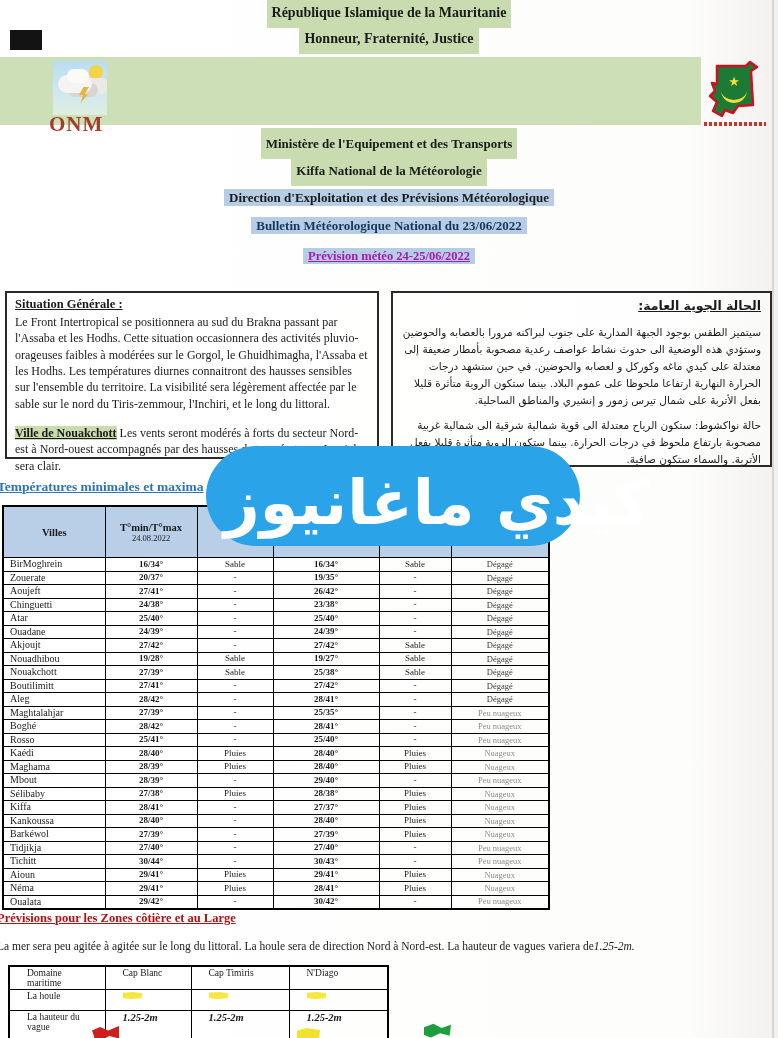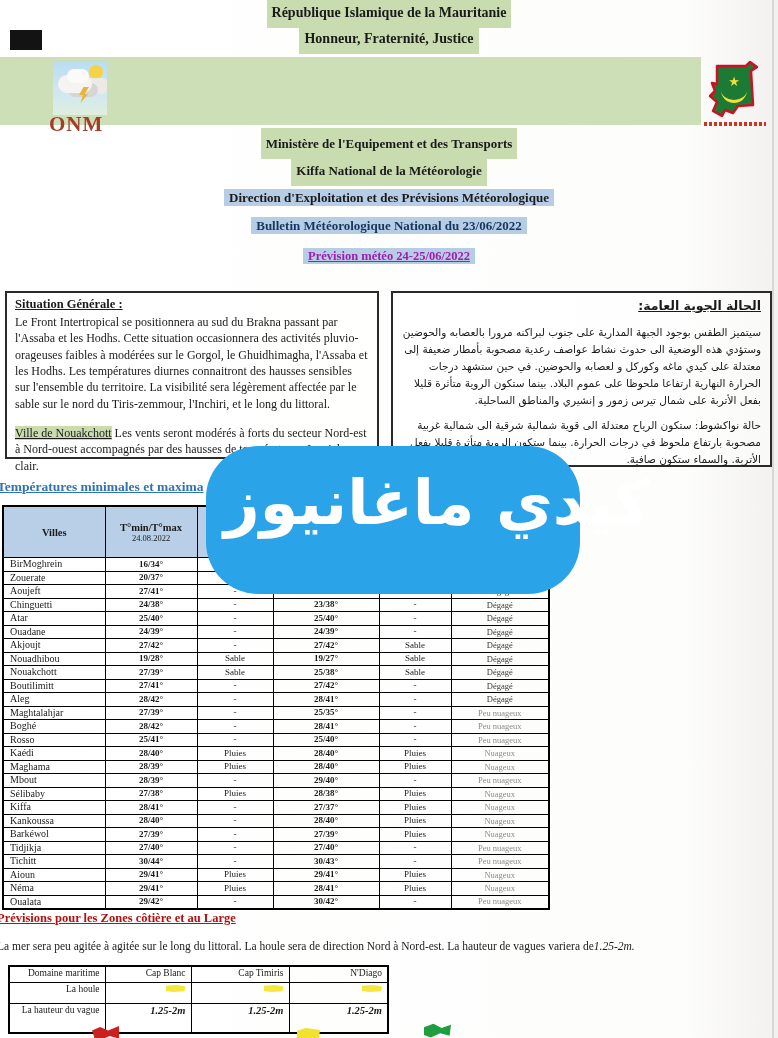--- a/index.html
+++ b/index.html
@@ -31,28 +31,28 @@
 
   .map-logo{position:absolute; left:703px; top:60px;}
   .map-caption{position:absolute; left:704px; top:122px; width:62px; height:4px;
     background:repeating-linear-gradient(90deg,#cc3322 0 3px,transparent 3px 5px);}
 
   .box{position:absolute; border:2px solid #2a2a2a; background:rgba(255,255,255,0.5); box-sizing:border-box;}
   .box-left{left:5px; top:291px; width:374px; height:168px; padding:3px 8px; font-size:12px; line-height:1.36;}
   .box-left .bx-title{font-weight:bold; text-decoration:underline; font-size:12.5px;}
   .box-left p{margin:1px 0 0 0;}
   .box-left .p2{margin-top:13px;}
-  .nkc-label{background:#c9dcb0; font-weight:normal; text-decoration:underline;}
+  .nkc-label{background:#c9dcb0; font-weight:bold; text-decoration:underline;}
 
   .box-right{left:391px; top:291px; width:381px; height:176px; padding:3px 9px; direction:rtl; text-align:right;
     font-family:"DejaVu Sans", sans-serif; font-size:10.5px; line-height:1.62;}
   .box-right .bx-title{font-weight:bold; text-decoration:underline; font-size:12.5px;}
   .box-right p{margin:8px 0 0 0;}
 
-  .watermark{position:absolute; left:206px; top:446px; width:374px; height:148px; z-index:6;
+  .watermark{position:absolute; left:206px; top:446px; width:374px; height:100px; z-index:6;
     background:#2aa3e9; border-radius:52px;}
   .watermark .wm-text{position:absolute; left:0; top:2px; width:100%; text-align:center;
     font-family:"DejaVu Sans", sans-serif; font-weight:bold; color:#ffffff; font-size:62px; line-height:110px;
     transform:translateX(18px); white-space:nowrap;}
 
   .temp-title{position:absolute; left:-3px; top:479px; font-size:13.5px; font-weight:bold;
     color:#2e74b5; text-decoration:underline;}
 
   table{border-collapse:collapse; table-layout:fixed;}
   .main-table{position:absolute; left:2px; top:505px; width:546px; border:2px solid #000;}
@@ -65,21 +65,21 @@
   .main-table td.col-temp{font-weight:bold;}
   .main-table td.col-sky{font-size:8.5px; color:#3a3a3a;}
   .main-table td.col-sky.gray{color:#8c8c8c;}
 
   .red-title{position:absolute; left:-3px; top:911px; font-size:12.5px; font-weight:bold;
     color:#b31111; text-decoration:underline;}
   .sea-par{position:absolute; left:-3px; top:940px; width:784px; font-size:11.5px;}
   .sea-par .it{font-style:italic;}
 
   .mar-table{position:absolute; left:8px; top:965px; width:379px; border:2px solid #000; background:transparent;}
-  .mar-table th, .mar-table td{border:1px solid #000; padding:1px 5px; font-size:9.5px; text-align:right; vertical-align:top;}
+  .mar-table th, .mar-table td{border:1px solid #000; padding:1px 17px; font-size:9.5px; text-align:left; vertical-align:top;}
   .mar-table th{font-weight:normal; height:13px;}
   .mar-table .r-houle td{height:18px;}
   .mar-table .r-haut td{height:26px;}
   .mar-table .val{font-style:italic; font-size:10.5px; font-weight:bold; font-family:"Liberation Serif", serif;}
   .flag-y{display:inline-block; width:20px; height:7px; background:#f6e73e; border-radius:1px;
     clip-path:polygon(0 10%,55% 0,100% 20%,95% 90%,40% 100%,0 85%);}
 
   .b-flag{position:absolute; z-index:3;}
   .flag-red{left:92px; top:1026px; width:27px; height:18px; background:#ce1f1f;
     clip-path:polygon(0 25%,30% 5%,60% 25%,100% 0,100% 70%,65% 55%,30% 80%,0 65%, 0 100%, 8% 100%, 8% 60%);}

